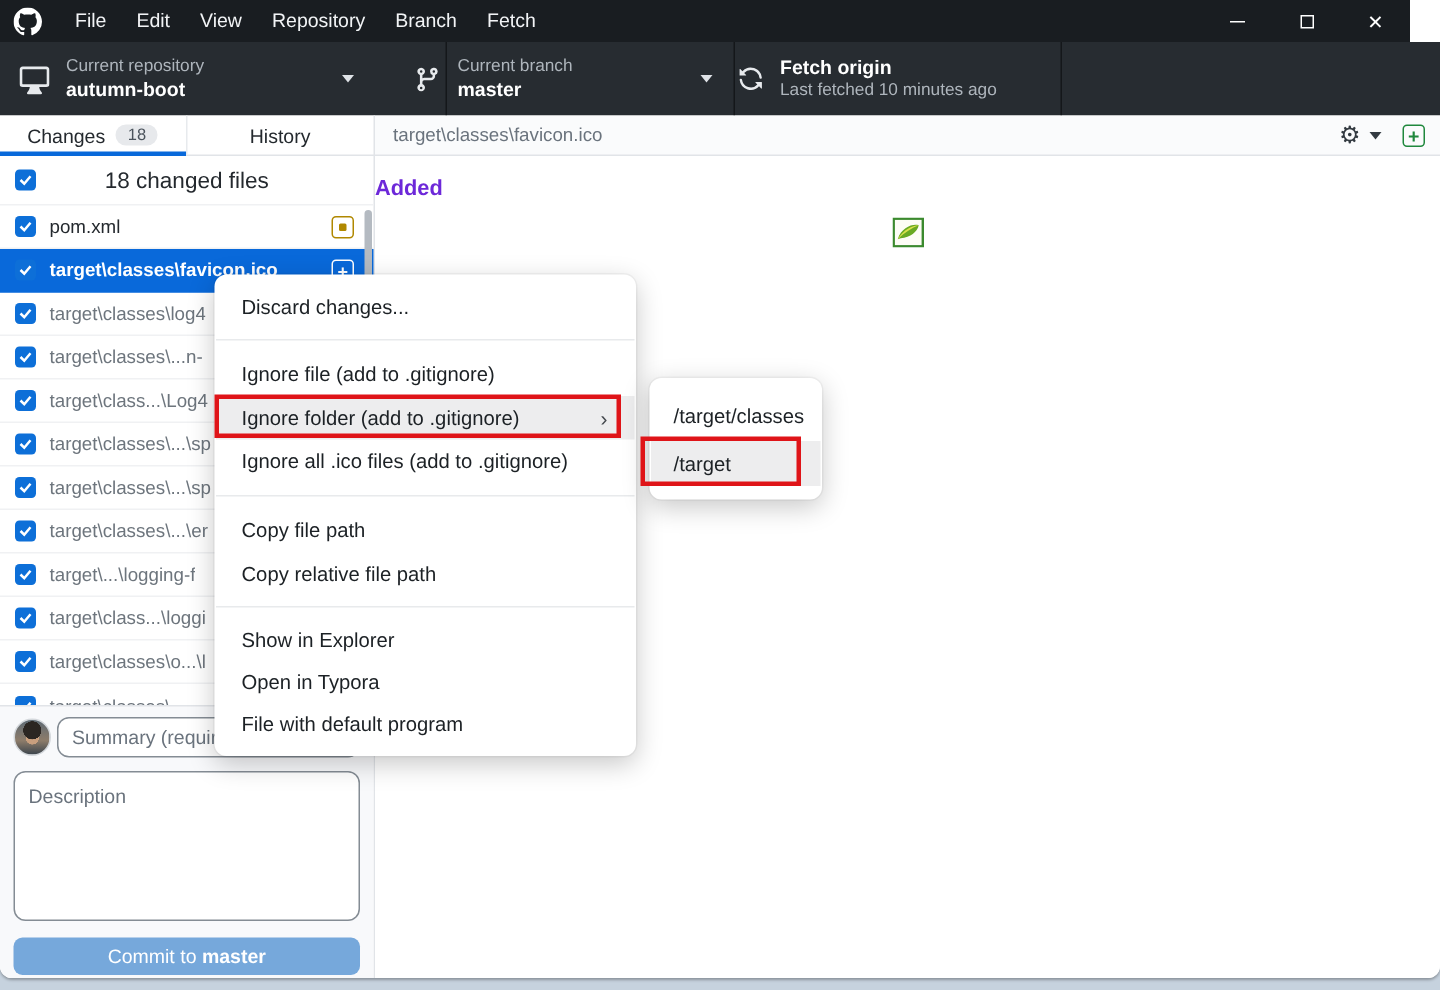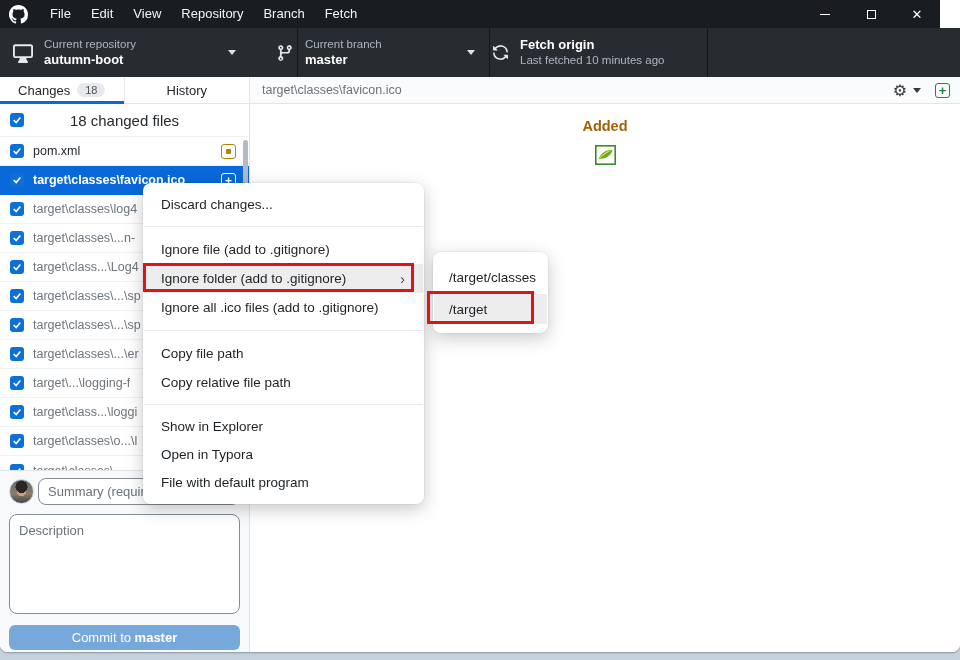--- a/index.html
+++ b/index.html
@@ -78,21 +78,21 @@
                    border-radius:8px; padding:0 9px; font-size:13px; font-family:"Liberation Sans",sans-serif; color:#24292e; background:#fff; }
   .summary-input::placeholder, .desc-input::placeholder { color:#6a737d; opacity:1; }
   .desc-input { position:absolute; left:9px; top:43px; width:231px; height:100px; border:1px solid #848c94;
                 border-radius:8px; padding:8px 9px; font-size:13px; font-family:"Liberation Sans",sans-serif; color:#24292e; background:#fff; resize:none; }
   .commit-btn { position:absolute; left:9px; top:154px; width:231px; height:25px; background:#76a8db; border:none;
                 border-radius:6px; color:#fff; font-size:13px; font-family:"Liberation Sans",sans-serif; }
   .commit-btn b { font-weight:bold; }
 
   
   .right-pane { position:absolute; left:250px; top:104px; width:710px; height:548px; background:#fff; }
-  .added-label { position:absolute; left:0; top:14px; width:100%; text-align:center; color:#a16207; font-weight:bold; font-size:14.5px; }
+  .added-label { position:absolute; left:0; top:14px; width:100%; text-align:left; color:#6d28d9; font-weight:bold; font-size:14.5px; }
   .fav-icon { position:absolute; left:345px; top:41px; }
 
   
   .ctx-menu { position:absolute; left:143px; top:183px; width:281px; height:321px; background:#fff; border-radius:8px;
               box-shadow:0 5px 18px rgba(0,0,0,.22), 0 0 0 1px rgba(0,0,0,.04); z-index:10; }
   .mi { position:absolute; left:1px; width:279px; height:29px; display:flex; align-items:center;
         padding-left:17px; font-size:13.5px; color:#1c2125; }
   .mi .arrow { position:absolute; right:18px; font-size:14px; color:#45494e; }
   .mi.hovered { background:#ededee; }
   .msep { position:absolute; left:1px; width:279px; height:0; border-top:1px solid #e8eaec; }

